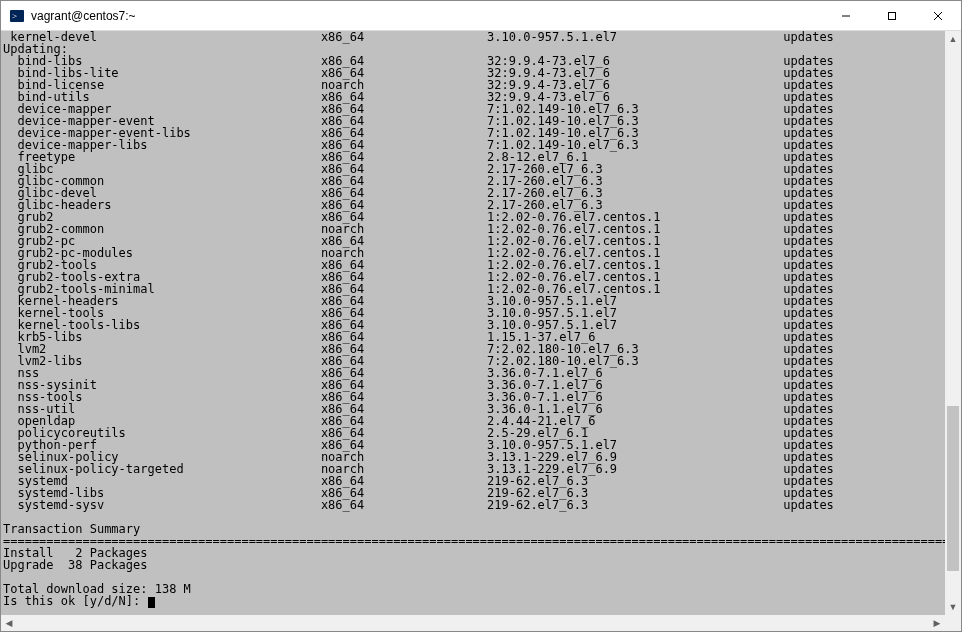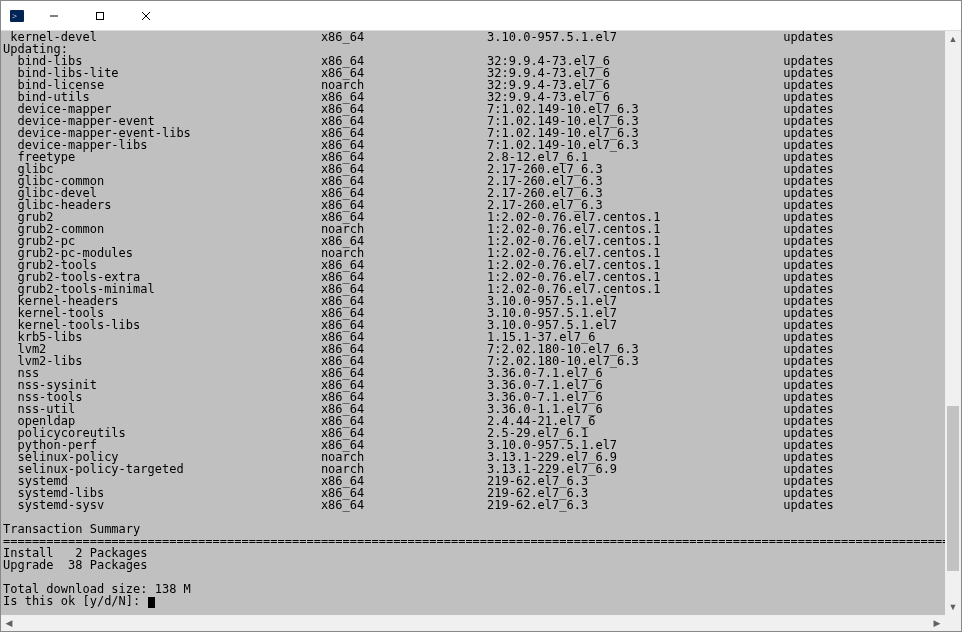--- a/index.html
+++ b/index.html
@@ -109,20 +109,21 @@
 <body>
 
 <div class="window">
   <div class="titlebar">
     <span class="icon">
       <svg width="16" height="16" viewBox="0 0 16 16">
           <rect x="1" y="2" width="14" height="12" rx="1" fill="#012456"></rect>
           <text x="3" y="11" font-size="9" fill="#fff" font-family="Consolas">&gt;</text>
         </svg>
     </span>
+    <span class="title">vagrant@centos7:~</span>
     <div class="win-btns">
       <div class="win-btn">
           <svg width="10" height="10">
             <line x1="1" y1="5" x2="9" y2="5" stroke="#000" stroke-width="1"></line>
           </svg>
         </div>
       <div class="win-btn">
           <svg width="10" height="10">
             <rect x="1.5" y="1.5" width="7" height="7" fill="none" stroke="#000" stroke-width="1"></rect>
           </svg>

